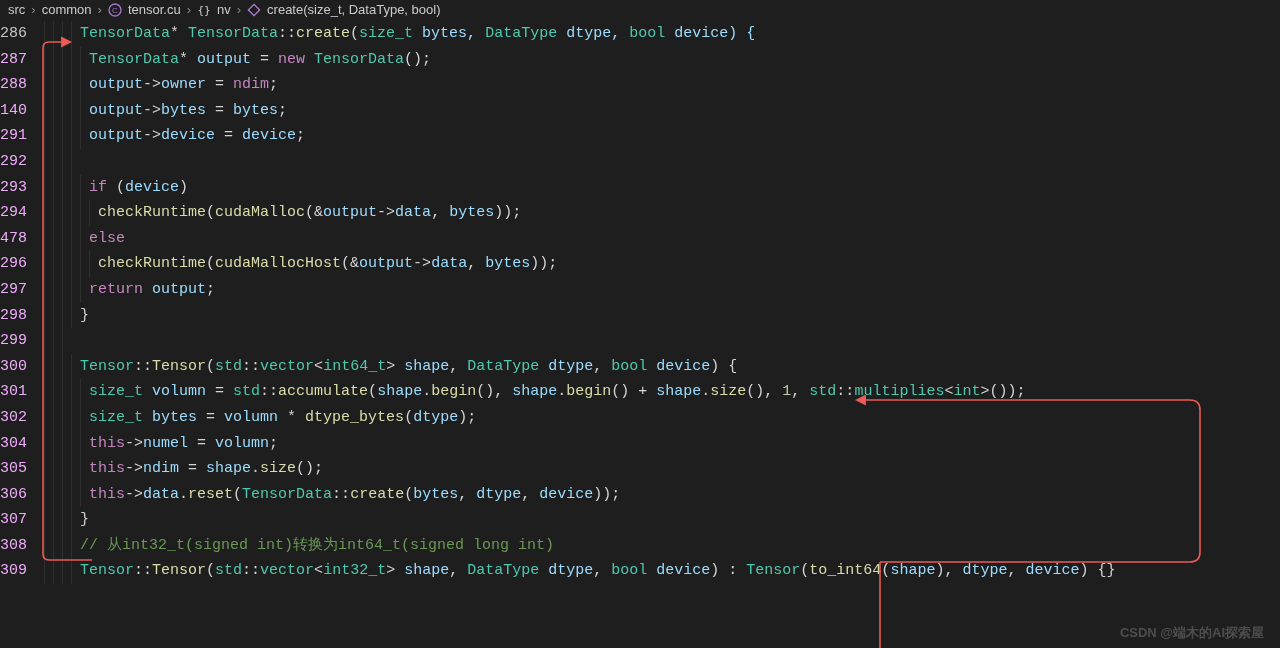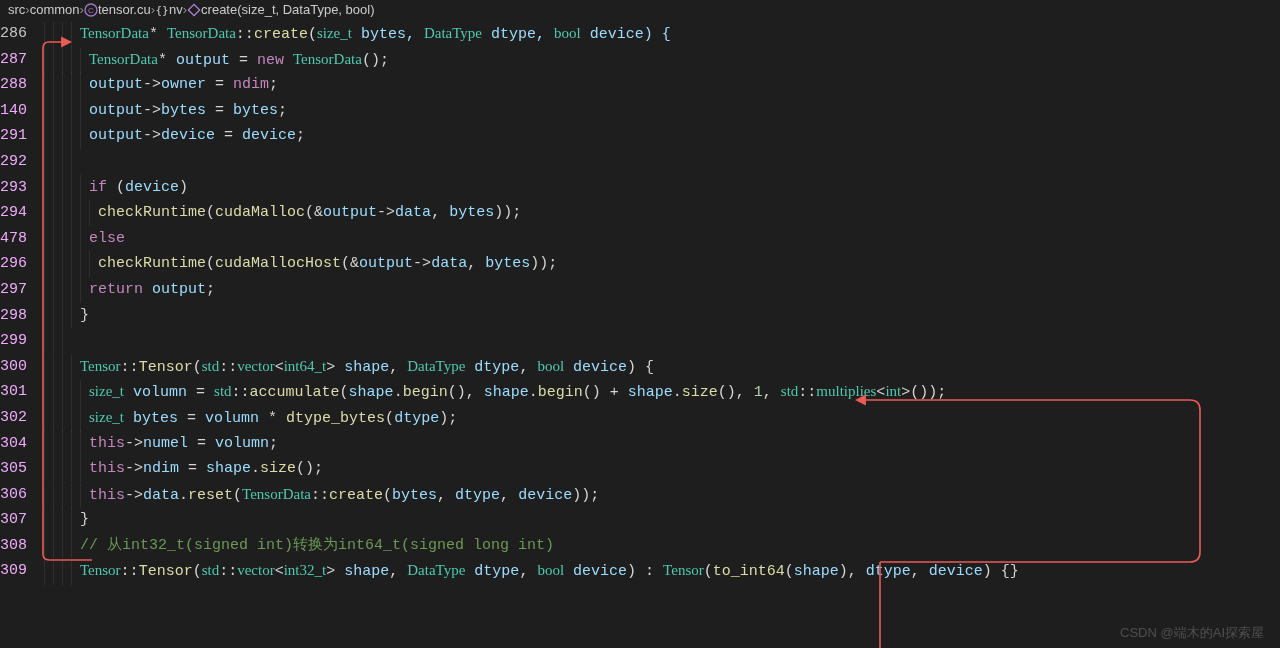--- a/index.html
+++ b/index.html
@@ -1,35 +1,35 @@
 <!DOCTYPE html>
 <html><head>
 <meta charset="utf-8">
 <style>
   * { margin:0; padding:0; box-sizing:border-box; }
   html,body { width:1280px; height:648px; overflow:hidden; background:#1e1e1e; font-family:Menlo,Consolas,"Courier New",monospace; font-size:15px; color:#d4d4d4; }
-  .breadcrumbs { display:flex; align-items:center; padding:2px 8px 4px 8px; color:#cccccc; font-size:13px; font-family:-apple-system,BlinkMacSystemFont,"Segoe UI",sans-serif; }
+  .breadcrumbs { display:flex; align-items:center; gap:6px; padding:2px 8px 4px 8px; color:#cccccc; font-size:13px; font-family:-apple-system,BlinkMacSystemFont,"Segoe UI",sans-serif; }
   .breadcrumbs .sep { color:#888; }
   .breadcrumbs .icon { display:inline-flex; align-items:center; }
   .editor { position:relative; display:flex; flex-direction:column; }
   .line { display:flex; align-items:flex-start; height:25.6px; line-height:25.6px; white-space:pre; }
   .gutter { width:44px; text-align:right; padding-right:18px; color:#f0abfc; user-select:none; flex-shrink:0; }
   .gutter.cur { color:#c6c6c6; }
   .code { flex:1; position:relative; }
   .ind { display:inline-block; width:1ch; border-left:1px solid rgba(255,255,255,0.08); }
   .kw { color:#c586c0; }
-  .ty { color:#4ec9b0;font-family:Liberation Serif, serif; }
+  .ty { color:#4ec9b0; }
   .fn { color:#dcdcaa; }
   .va { color:#9cdcfe; }
   .op { color:#d4d4d4; }
   .nm { color:#b5cea8; }
   .cm { color:#6a9955; }
   .pa { color:#9cdcfe; }
   .arrow-overlay { position:absolute; left:0; top:0; width:1280px; height:648px; pointer-events:none; }
-  .watermark { position:absolute; right:16px; bottom:6px; font-size:13px; color:rgba(200,200,200,0.28); font-family:-apple-system,sans-serif; pointer-events:none; }
+  .watermark { position:absolute; right:16px; bottom:6px; font-size:13px; color:rgba(200,200,200,0.28); font-family:-apple-system,sans-serif; pointer-events:none;font-weight:bold; }
 </style>
 </head>
 <body>
 
 <div class="breadcrumbs">
   <span>src</span>
   <span class="sep">›</span>
   <span>common</span>
   <span class="sep">›</span>
   <span class="icon">

